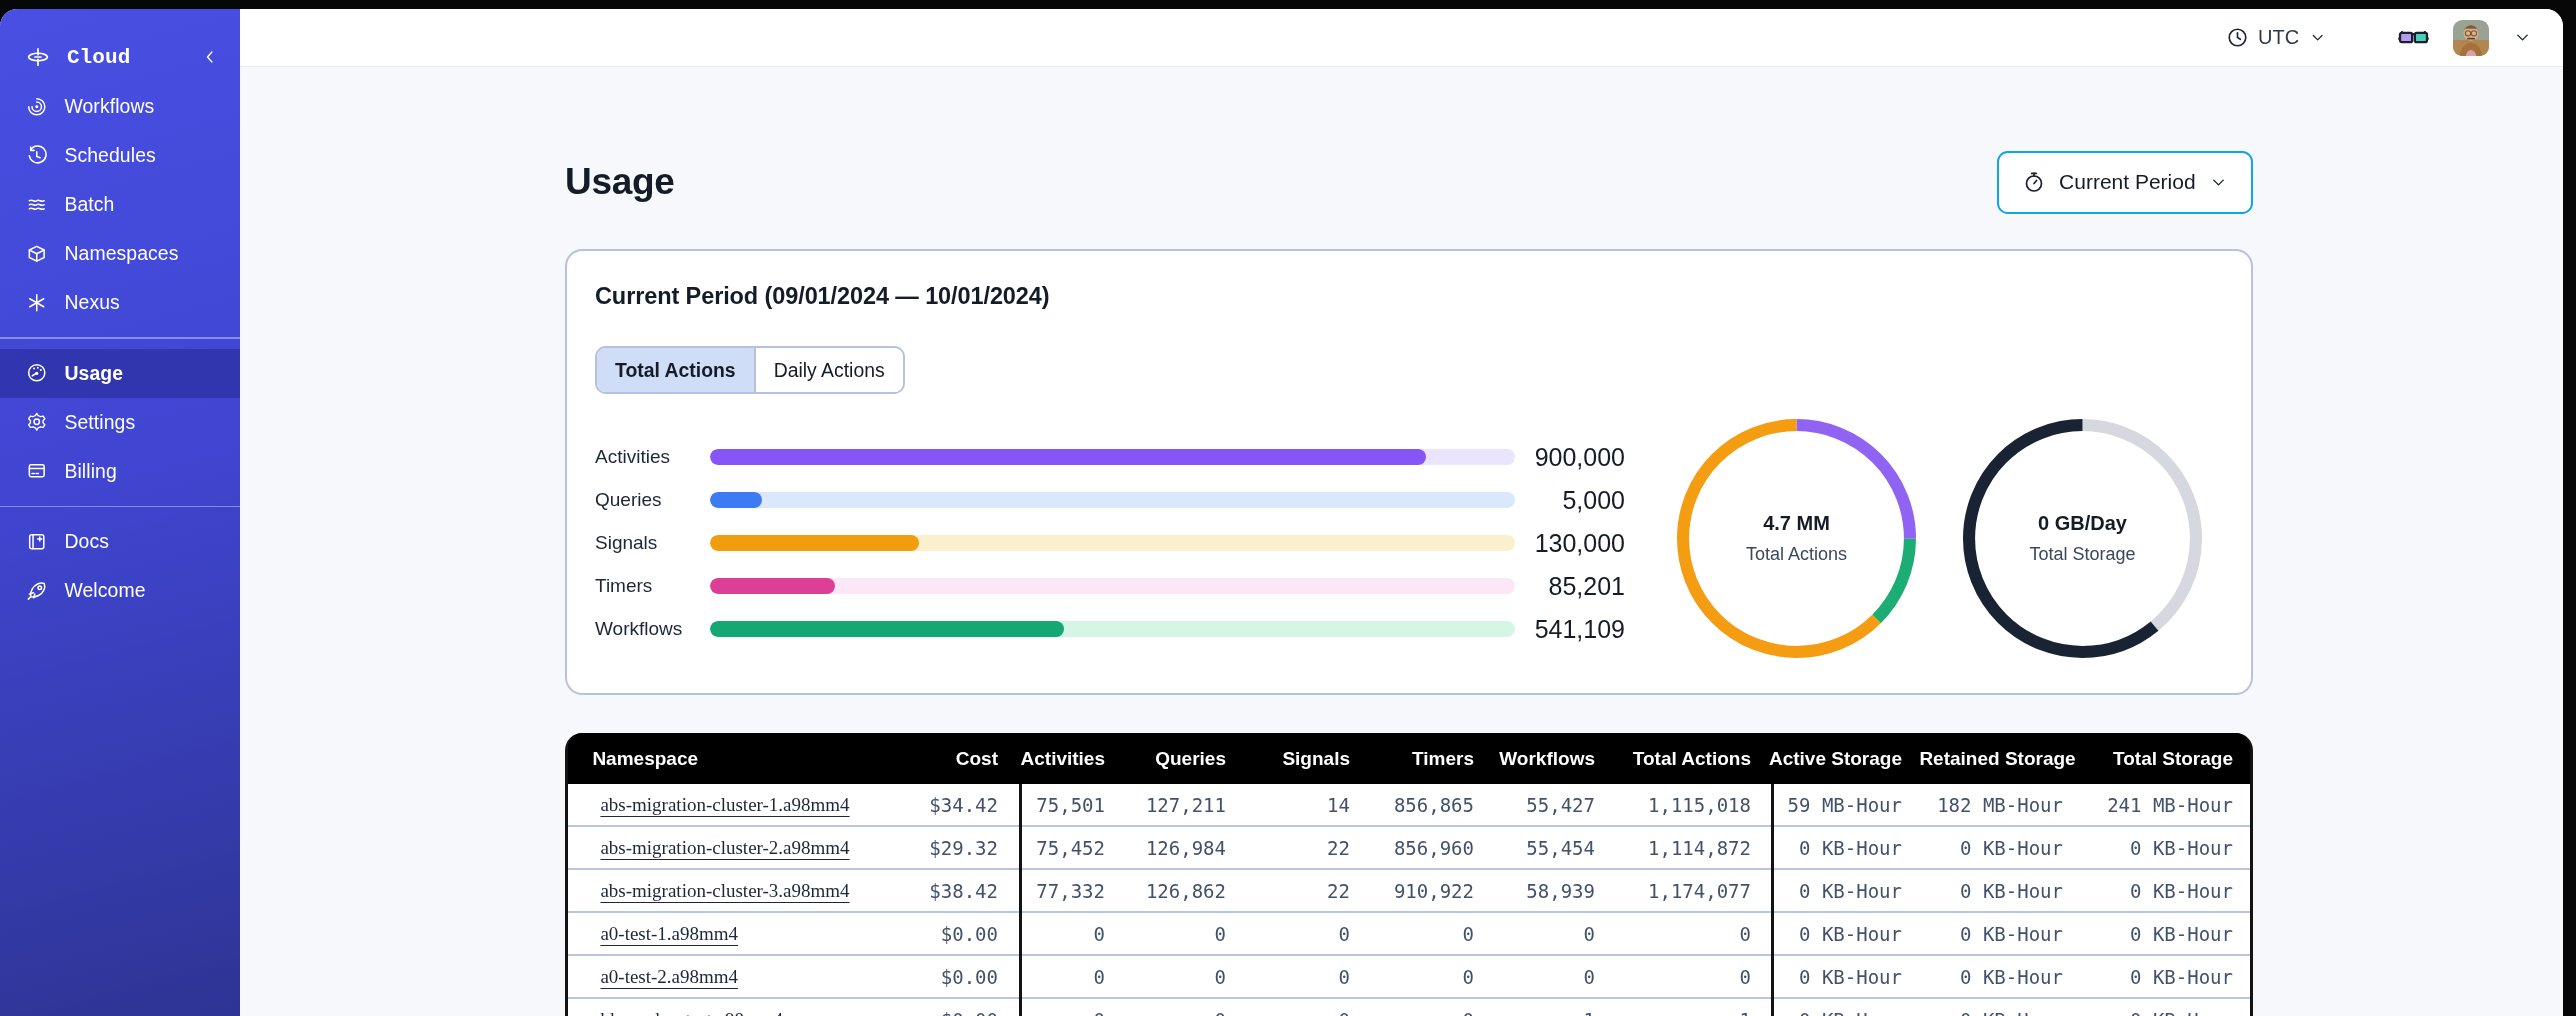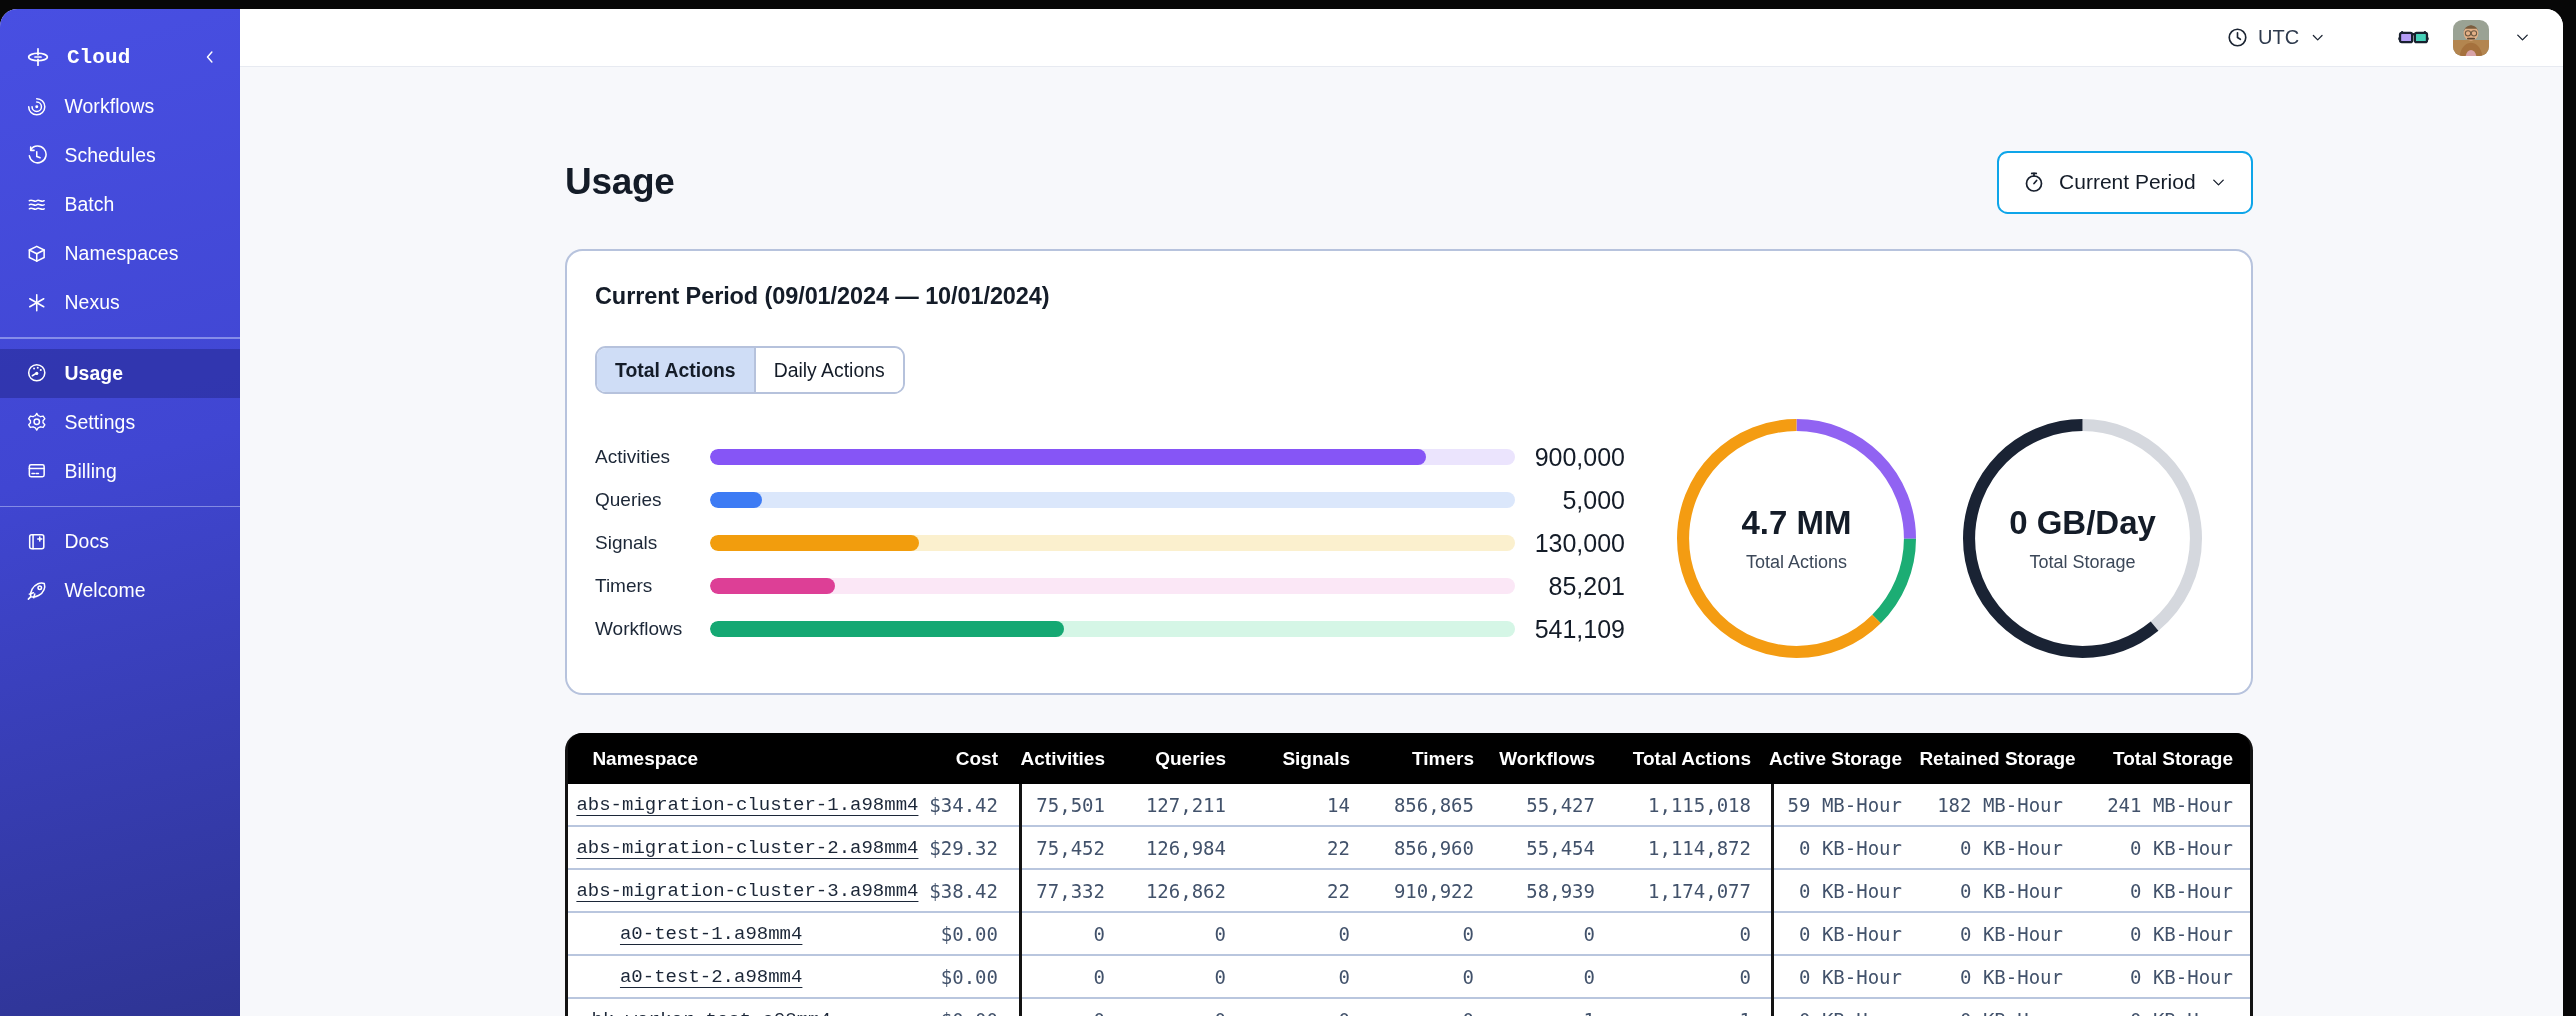--- a/index.html
+++ b/index.html
@@ -58,35 +58,35 @@
   .bar-label { font-size:19px; color:#1c2737; }
   .bar-track { height:15.4px; border-radius:8px; position:relative; overflow:hidden; }
   .bar-fill { position:absolute; left:0; top:0; bottom:0; border-radius:8px; }
   .bar-value { font-size:25px; color:#141c28; text-align:right; }
 
   .donuts { display:flex; gap:47px; margin-left:51px; margin-top:-9.4px; }
   .donut { position:relative; width:239px; height:239px; }
   .donut svg { position:absolute; inset:0; }
   .donut-center { position:absolute; inset:0; display:flex; flex-direction:column;
                   align-items:center; justify-content:center; gap:9.4px; }
-  .donut-value { font-size:33px; font-weight:600; color:#141c28; }
+  .donut-value { font-size:20px; font-weight:600; color:#141c28; }
   .donut-sub { font-size:18px; color:#3c4859; }
 
   
   .table-wrap { margin-top:38px; width:1688px; background:#131313; padding:0 3.4px;
                 border-radius:17.4px 17.4px 0 0; position:relative; }
   .t-grid { display:grid; grid-template-columns:295px 152px 107px 121px 124px 124px 121px 156px 151px 161px 170px; }
   .t-head { background:#000000; border-radius:14.8px 14.8px 0 0; height:51px; align-items:center; }
   .t-head .th { font-size:19px; font-weight:600; color:#fff; text-align:right; padding-right:17.4px; white-space:nowrap; }
   .t-head .th.first { text-align:left; padding-left:24px; }
   .t-row { background:#fff; height:43px; align-items:center; border-bottom:2px solid #b9c6de; }
   .td { font-family:"DejaVu Sans Mono", monospace; font-size:19px; color:#42526b;
         text-align:right; padding-right:17.4px; white-space:nowrap; }
-  .td.ns { font-family:Liberation Mono, monospace; color:#1c2738; text-align:center;
-           padding-left:8px; }
+  .td.ns { font-family:Liberation Serif, serif; color:#1c2738; text-align:left;
+           padding-left:32px; }
   .td.ns a { color:#1c2738; text-decoration:underline; text-underline-offset:4.7px;
              text-decoration-thickness:1.3px; cursor:pointer; }
   .vline { position:absolute; width:3.4px; top:51px; bottom:0; background:#131313; }
   .vline.v1 { left:454px; } .vline.v2 { left:1206px; }
 
   svg.stroke-ic { fill:none; stroke:currentColor; stroke-width:2.3; stroke-linecap:round; stroke-linejoin:round; }
 </style>
 </head>
 <body>
 

